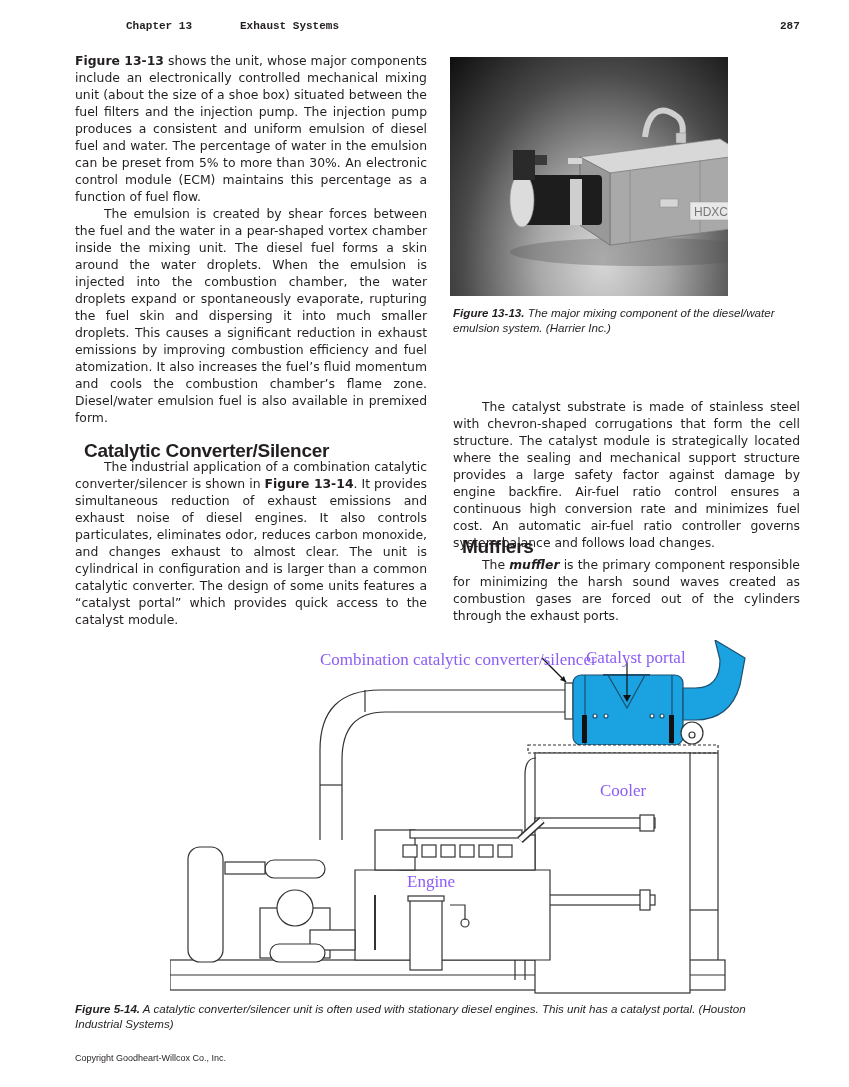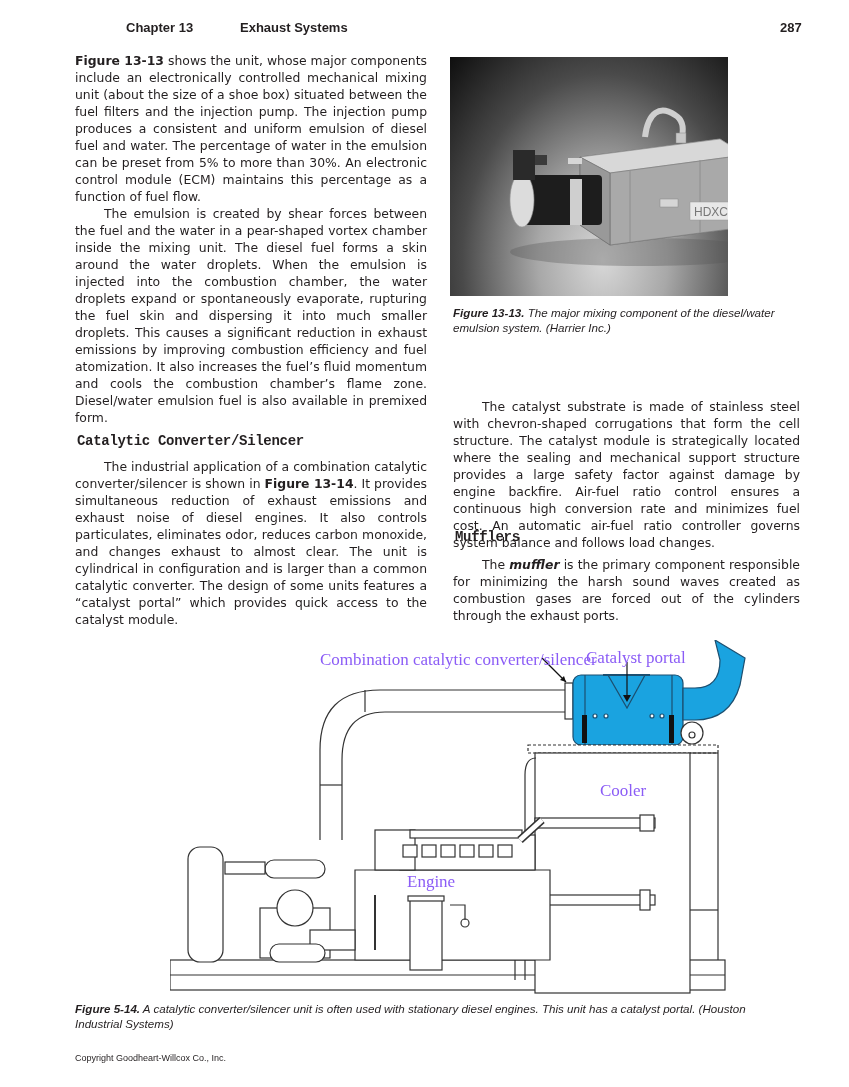--- a/index.html
+++ b/index.html
@@ -1,27 +1,27 @@
 <!DOCTYPE html>
 <html><head>
 <meta charset="utf-8">
 <style>
   html, body { margin: 0; padding: 0; background: #ffffff; }
   body { width: 849px; height: 1087px; position: relative; overflow: hidden; color: #231f20; }
-  .header { position: absolute; top: 20px; left: 0; width: 829px; height: 20px; font-family: Liberation Sans, sans-serif; font-size: 13px; font-weight: bold; color: #231f20; }
+  .header { position: absolute; top: 20px; left: 0; width: 829px; height: 20px; font-family: Liberation Mono, monospace; font-size: 11px; font-weight: bold; color: #231f20; }
   .header .chap { position: absolute; left: 126px; }
   .header .title { position: absolute; left: 240px; }
   .header .page { position: absolute; left: 780px; }
 
   .col { position: absolute; font-family: "DejaVu Sans", sans-serif; font-size: 12.4px; line-height: 17px; text-align: justify; color: #231f20; }
   .col p { margin: 0; }
   .col p.indent { text-indent: 29px; }
   .left-col { left: 75px; top: 52px; width: 352px; }
   .right-col { left: 453px; top: 366px; width: 347px; margin-top: 32px; }
-  .h2 { font-family: Liberation Mono, monospace; font-weight: bold; font-size: 14px; margin: 2px; color: #231f20; letter-spacing: -0.3px; }
+  .h2 { font-family: Liberation Sans, sans-serif; font-weight: bold; font-size: 19px; margin: 9px; color: #231f20; letter-spacing: -0.3px; }
   .h2-left { position: absolute; left: 75px; top: 431px; }
   .h2-right { position: absolute; left: 453px; top: 527px; }
   .left-col2 { left: 75px; top: 458px; width: 352px; }
   .right-col2 { left: 453px; top: 556px; width: 347px; }
 
   .photo { position: absolute; left: 450px; top: 57px; width: 278px; height: 239px;
     background: radial-gradient(ellipse at 55% 85%, #d8d8d8 0%, #a8a8a8 30%, #4a4a4a 65%, #0e0e0e 100%); overflow: hidden; }
   .caption { position: absolute; font-family: "Liberation Sans", sans-serif; font-style: italic; font-size: 11.6px; line-height: 15px; color: #231f20; }
   .caption b { font-weight: bold; }
   .cap1 { left: 453px; top: 305px; width: 350px; }

